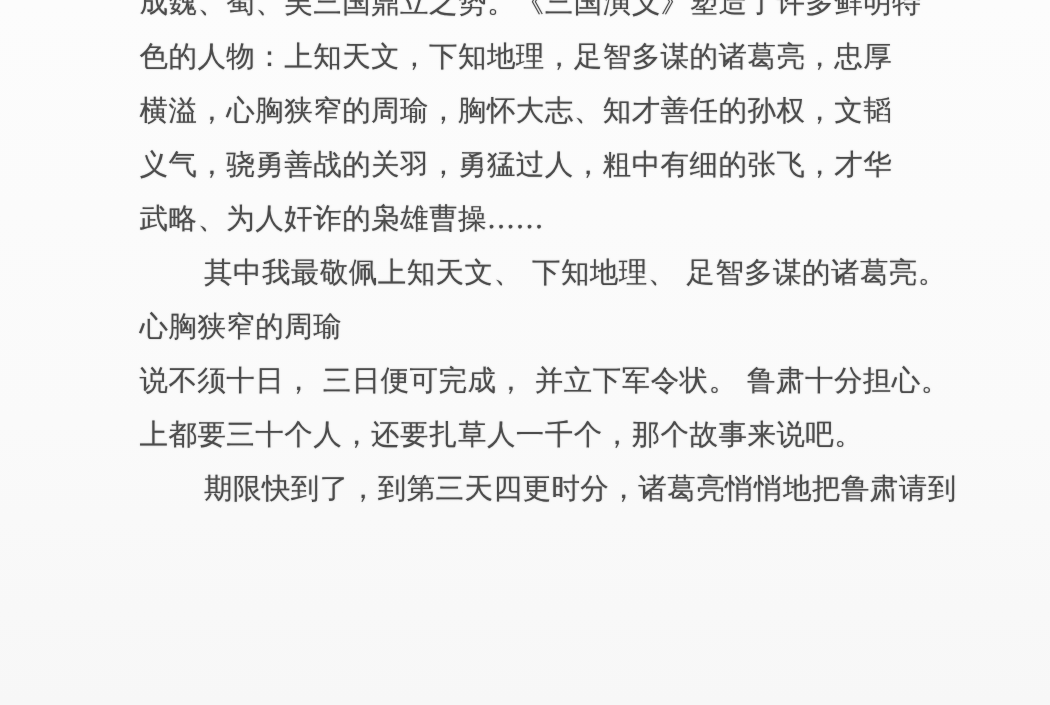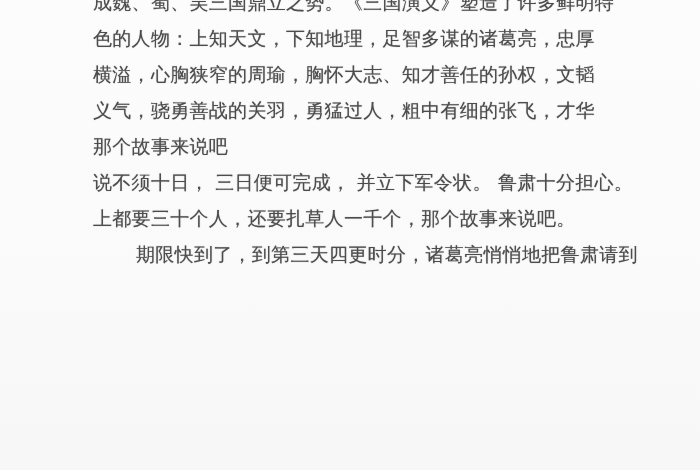--- a/index.html
+++ b/index.html
@@ -44,18 +44,20 @@
 </style>
 </head>
 <body>
 
 <div class="page">
   <div class="text-block">
     <div class="line">成魏、蜀、吴三国鼎立之势。《三国演义》塑造了许多鲜明特</div>
     <div class="line">色的人物：上知天文，下知地理，足智多谋的诸葛亮，忠厚</div>
     <div class="line">横溢，心胸狭窄的周瑜，胸怀大志、知才善任的孙权，文韬</div>
     <div class="line">义气，骁勇善战的关羽，勇猛过人，粗中有细的张飞，才华</div>
-    <div class="line">那个故事来说吧</div>
+    <div class="line">武略、为人奸诈的枭雄曹操......</div>
+    <div class="line indent">其中我最敬佩上知天文、 下知地理、 足智多谋的诸葛亮。</div>
+    <div class="line">心胸狭窄的周瑜</div>
     <div class="line">说不须十日， 三日便可完成， 并立下军令状。 鲁肃十分担心。</div>
     <div class="line">上都要三十个人，还要扎草人一千个，那个故事来说吧。</div>
     <div class="line indent">期限快到了，到第三天四更时分，诸葛亮悄悄地把鲁肃请到</div>
   </div>
 </div>
 
 </body></html>

